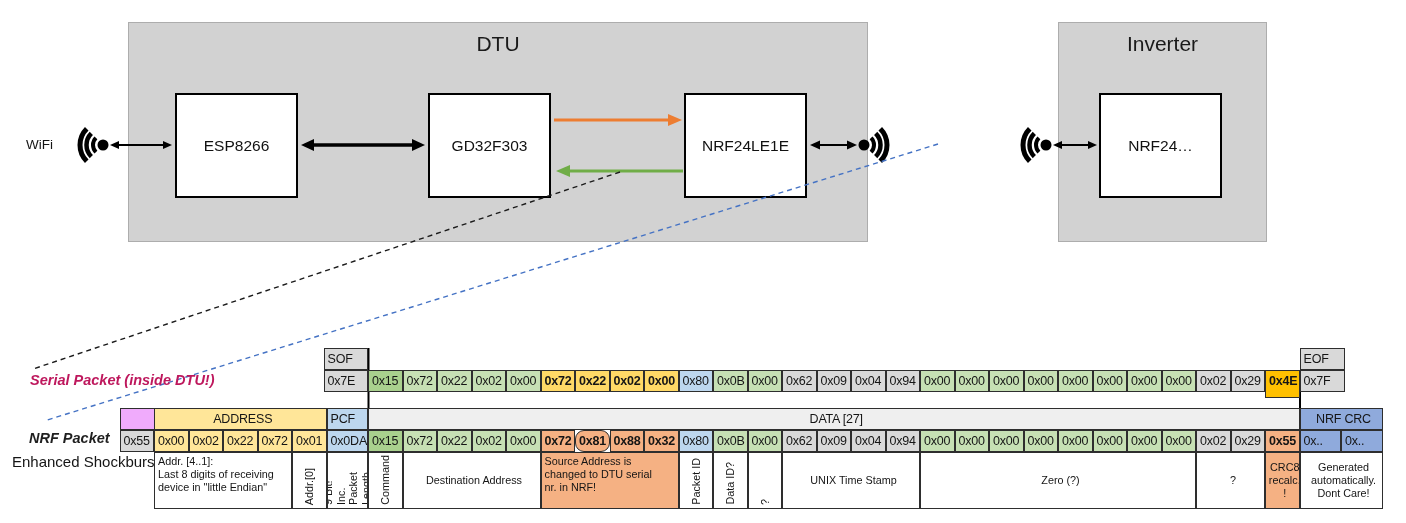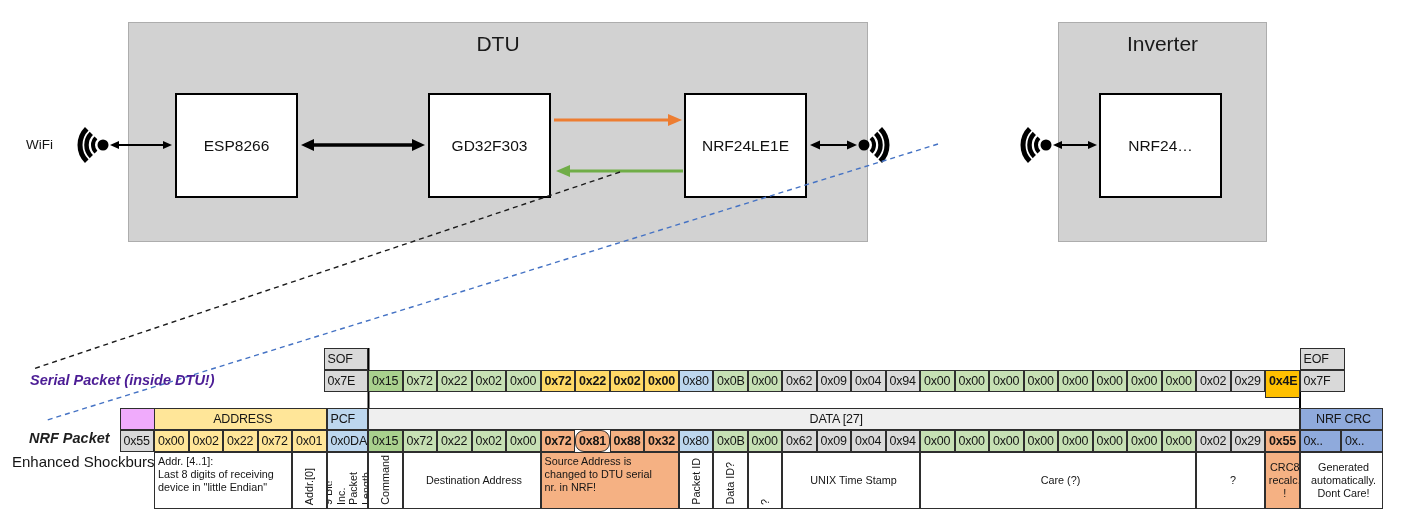--- a/index.html
+++ b/index.html
@@ -11,21 +11,21 @@
         justify-content:center;font-size:15.5px;color:#111;z-index:2;box-sizing:border-box;}
   #esp{left:175px;top:93px;width:123px;height:105px}
   #gd32{left:428px;top:93px;width:123px;height:105px}
   #nrfdtu{left:684px;top:93px;width:123px;height:105px}
   #nrfinv{left:1099px;top:93px;width:123px;height:105px}
   #dtu{left:128px;top:22px;width:738px;height:218px}
   #inverter{left:1058px;top:22px;width:207px;height:218px}
   #overlay{position:absolute;left:0;top:0;z-index:3;pointer-events:none;}
   .flabel{position:absolute;z-index:4;}
   #wifi-label{left:26px;top:137px;font-size:13.5px;}
-  #serial-label{left:30px;top:372px;font-style:italic;font-weight:700;font-size:14.5px;color:#4c1d95;}
+  #serial-label{left:30px;top:372px;font-style:italic;font-weight:700;font-size:14.5px;color:#be185d;}
   #nrf-label{left:29px;top:430px;font-style:italic;font-weight:700;font-size:14.5px;color:#1f1f1f;}
   #esb-label{left:12px;top:453px;font-size:15px;}
   #table-layer{position:absolute;left:0;top:0;width:1406px;height:523px;z-index:4;}
   .tcell{position:absolute;box-sizing:border-box;border:1px solid #2e2e2e;font-size:12.5px;
          line-height:20px;padding-left:3px;color:#151515;white-space:pre-line;overflow:hidden;
          letter-spacing:-0.2px;}
   .ctr{display:flex;align-items:center;justify-content:center;padding-left:5px;text-align:center;}
   .bold{font-weight:700;}
   .ann{font-size:10.8px;line-height:13px;letter-spacing:0;}
   .aleft{padding:2px 2px 15px 3px;}
@@ -209,21 +209,21 @@
 Length</span></div>
       <div class="tcell ann vcell" style="left: 368px; top: 452px; width: 34.5px; height: 57px; background: rgb(255, 255, 255);"><span>Command</span></div>
       <div class="tcell ann aleft" style="left: 540.5px; top: 452px; width: 138px; height: 57px; background: rgb(245, 177, 131);">Source Address is
 changed to DTU serial
 nr. in NRF!</div>
       <div class="tcell ctr ann" style="left: 402.5px; top: 452px; width: 138px; height: 57px; background: rgb(255, 255, 255);">Destination Address</div>
       <div class="tcell ann vcell" style="left: 678.5px; top: 452px; width: 34.5px; height: 57px; background: rgb(255, 255, 255);"><span>Packet ID</span></div>
       <div class="tcell ann vcell" style="left: 713px; top: 452px; width: 34.5px; height: 57px; background: rgb(255, 255, 255);"><span>Data ID?</span></div>
       <div class="tcell ann vcell" style="left: 747.5px; top: 452px; width: 34.5px; height: 57px; background: rgb(255, 255, 255);"><span>?</span></div>
       <div class="tcell ctr ann" style="left: 782px; top: 452px; width: 138px; height: 57px; background: rgb(255, 255, 255);">UNIX Time Stamp</div>
-      <div class="tcell ctr ann" style="left: 920px; top: 452px; width: 276px; height: 57px; background: rgb(255, 255, 255);">Care (?)</div>
+      <div class="tcell ctr ann" style="left: 920px; top: 452px; width: 276px; height: 57px; background: rgb(255, 255, 255);">Zero (?)</div>
       <div class="tcell ctr ann" style="left: 1196px; top: 452px; width: 69px; height: 57px; background: rgb(255, 255, 255);">?</div>
       <div class="tcell ctr ann" style="left: 1265px; top: 452px; width: 34.5px; height: 57px; background: rgb(245, 177, 131);">CRC8
 recalc.
 !</div>
       <div class="tcell ctr ann" style="left: 1299.5px; top: 452px; width: 83px; height: 57px; background: rgb(255, 255, 255);">Generated
 automatically.
 Dont Care!</div>
     </div>
 </div>
 

